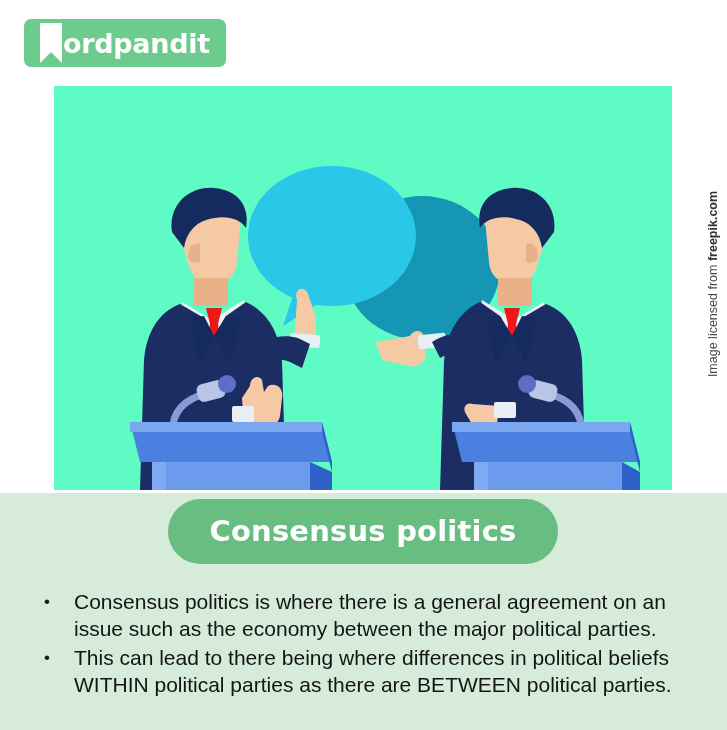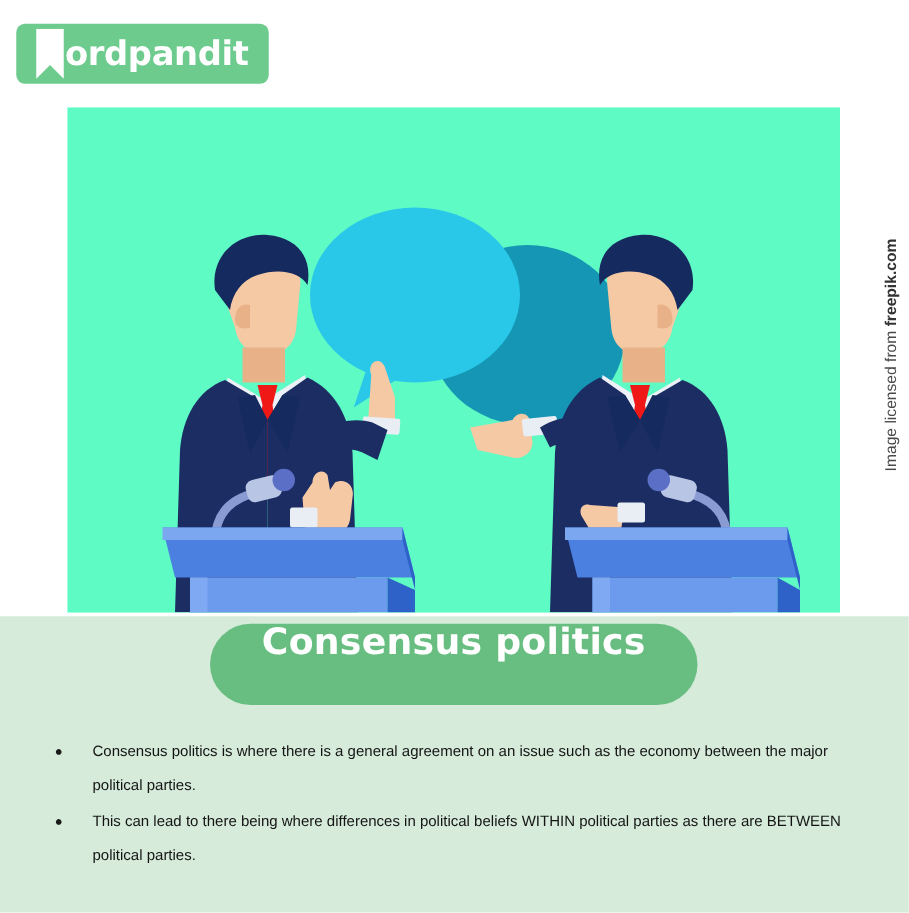--- a/index.html
+++ b/index.html
@@ -12,21 +12,21 @@
     height: 730px;
     position: relative;
     overflow: hidden;
     font-family: "Liberation Sans", sans-serif;
     -webkit-font-smoothing: antialiased;
   }
 
   
   .logo {
     position: absolute;
-    left: 13px;
+    left: 24px;
     top: 19px;
     height: 48px;
     background: #6ECB8E;
     border-radius: 7px;
     display: flex;
     align-items: center;
     padding: 0 16px 0 14px;
     box-sizing: border-box;
   }
   .logo-mark {
@@ -70,21 +70,21 @@
 
   .title-pill {
     position: absolute;
     left: 168px;
     top: 499px;
     width: 390px;
     height: 65px;
     background: #68BE81;
     border-radius: 33px;
     display: flex;
-    align-items: flex-start;
+    align-items: center;
     justify-content: center;
     box-sizing: border-box;
   }
   .title-pill-text {
     color: #ffffff;
     font-size: 29px;
     font-weight: bold;
     font-family: "DejaVu Sans", sans-serif;
     letter-spacing: 0.2px;
     line-height: 1;
@@ -108,21 +108,21 @@
     color: #1a1a1a;
     font-size: 17px;
     line-height: 27px;
     text-align: left;
     padding-left: 4px;
     box-sizing: border-box;
   }
   .bullet-text {
     flex: 1 1 auto;
     color: #141414;
-    font-size: 12px;
+    font-size: 21px;
     line-height: 27px;
     font-family: "Liberation Sans", sans-serif;
   }
 
   
   .credit {
     position: absolute;
     right: 2px;
     top: 0;
     width: 24px;

